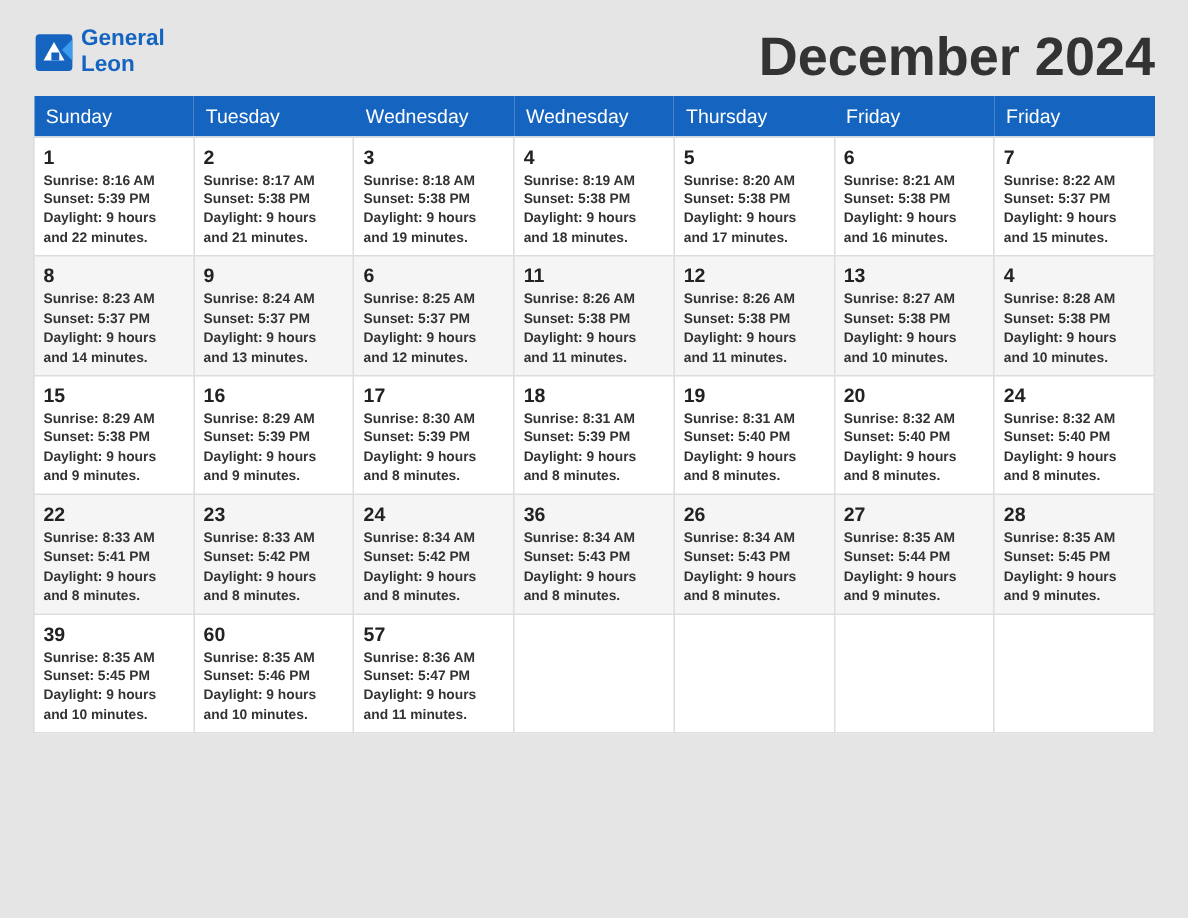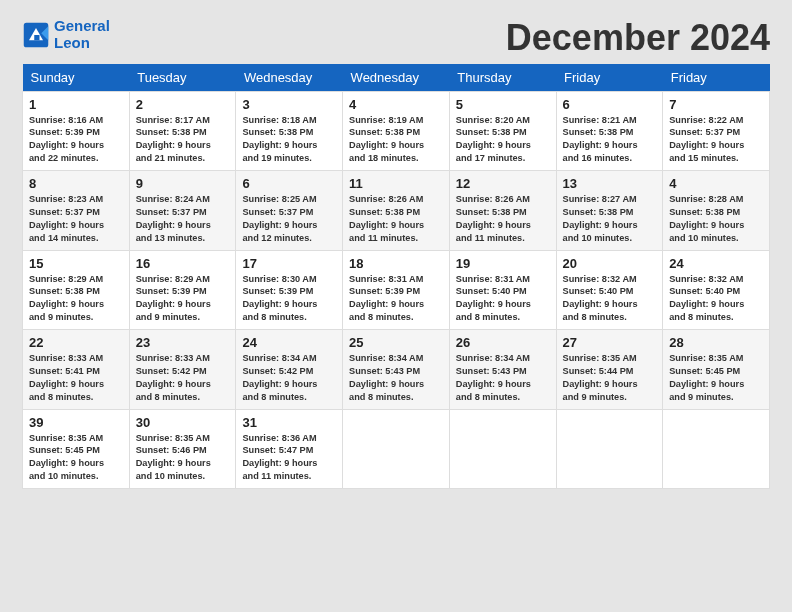--- a/index.html
+++ b/index.html
@@ -229,21 +229,21 @@
       </td>
           <td>
         <span class="day-num">23</span>
         <span class="cell-text">Sunrise: 8:33 AM<br>Sunset: 5:42 PM<br>Daylight: 9 hours<br>and 8 minutes.</span>
       </td>
           <td>
         <span class="day-num">24</span>
         <span class="cell-text">Sunrise: 8:34 AM<br>Sunset: 5:42 PM<br>Daylight: 9 hours<br>and 8 minutes.</span>
       </td>
           <td>
-        <span class="day-num">25</span>
+        <span class="day-num">36</span>
         <span class="cell-text">Sunrise: 8:34 AM<br>Sunset: 5:43 PM<br>Daylight: 9 hours<br>and 8 minutes.</span>
       </td>
           <td>
         <span class="day-num">26</span>
         <span class="cell-text">Sunrise: 8:34 AM<br>Sunset: 5:43 PM<br>Daylight: 9 hours<br>and 8 minutes.</span>
       </td>
           <td>
         <span class="day-num">27</span>
         <span class="cell-text">Sunrise: 8:35 AM<br>Sunset: 5:44 PM<br>Daylight: 9 hours<br>and 9 minutes.</span>
       </td>
@@ -251,25 +251,25 @@
         <span class="day-num">28</span>
         <span class="cell-text">Sunrise: 8:35 AM<br>Sunset: 5:45 PM<br>Daylight: 9 hours<br>and 9 minutes.</span>
       </td>
         </tr>
         <tr>
           <td>
         <span class="day-num">39</span>
         <span class="cell-text">Sunrise: 8:35 AM<br>Sunset: 5:45 PM<br>Daylight: 9 hours<br>and 10 minutes.</span>
       </td>
           <td>
-        <span class="day-num">30</span>
+        <span class="day-num">60</span>
         <span class="cell-text">Sunrise: 8:35 AM<br>Sunset: 5:46 PM<br>Daylight: 9 hours<br>and 10 minutes.</span>
       </td>
           <td>
-        <span class="day-num">31</span>
+        <span class="day-num">57</span>
         <span class="cell-text">Sunrise: 8:36 AM<br>Sunset: 5:47 PM<br>Daylight: 9 hours<br>and 11 minutes.</span>
       </td>
           <td class="empty-cell"></td>
           <td class="empty-cell"></td>
           <td class="empty-cell"></td>
           <td class="empty-cell"></td>
         </tr>
       </tbody>
   </table>
 </div>

